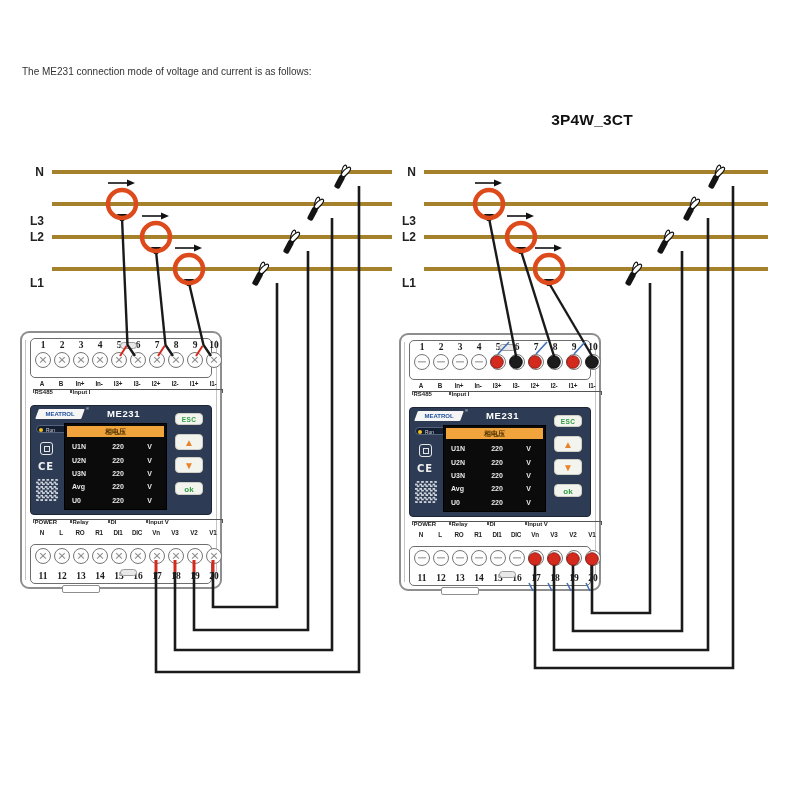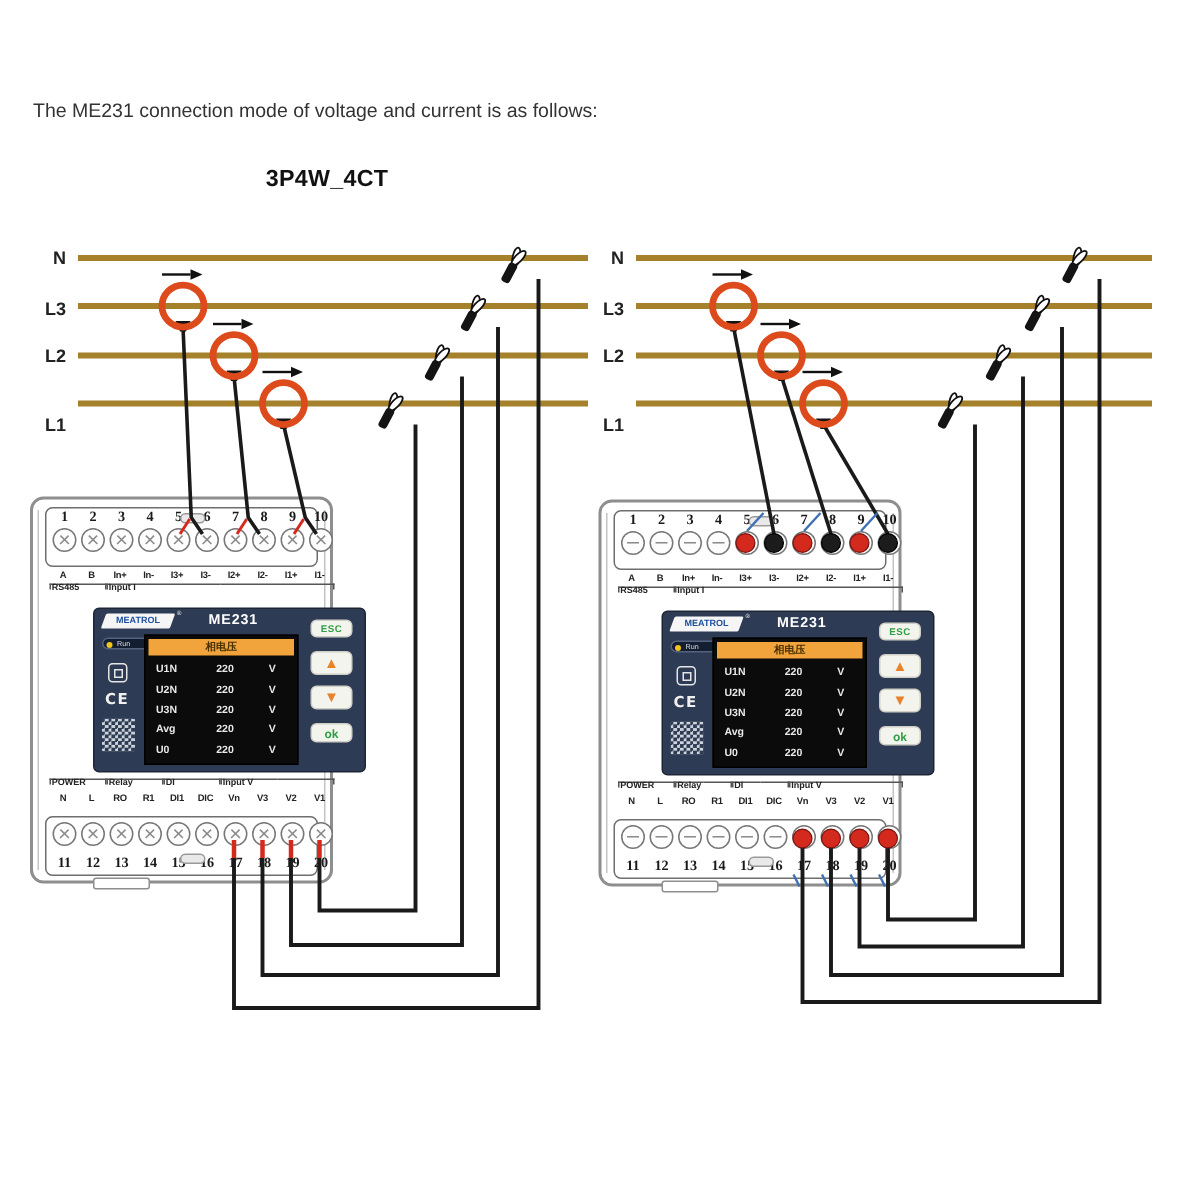--- a/index.html
+++ b/index.html
@@ -1,25 +1,25 @@
 <!DOCTYPE html>
 <html><head>
 <meta charset="utf-8">
 <style>
   html,body{margin:0;padding:0;background:#fff;}
   body{width:800px;height:800px;position:relative;font-family:"Liberation Sans",sans-serif;overflow:hidden;}
   .stage{position:absolute;inset:0;}
 
-  .doc-title{position:absolute;left:22px;top:66px;font-size:13px;color:#333;}
+  .doc-title{position:absolute;left:22px;top:66px;font-size:10px;color:#333;}
   .diag-heading{position:absolute;top:111px;width:160px;text-align:center;font-size:15.5px;font-weight:700;color:#111;letter-spacing:.2px;}
   .h-left{left:138px}.h-right{left:512px}
 
   .line-label{position:absolute;width:30px;text-align:right;font-size:12px;font-weight:600;color:#222;z-index:1;}
   .ll-a{left:14px}.ll-b{left:386px}
-  .y0{top:165px}.y1{top:199px}.y2{top:230px}.y3{top:276px}
+  .y0{top:165px}.y1{top:214px}.y2{top:230px}.y3{top:276px}
 
   #wiring{position:absolute;left:0;top:0;z-index:3;pointer-events:none;}
 
   
   .device{position:absolute;width:202px;height:258px;z-index:2;}
   #dev0{left:20px;top:331px}
   #dev1{left:399px;top:333px}
   .device *{position:absolute;box-sizing:border-box;}
   .shell{inset:0;border:2px solid #8e8e8e;border-radius:9px;background:#fff;}
   .rail{top:9px;bottom:9px;width:0;border-left:1.5px solid #c4c4c4;}
@@ -50,21 +50,21 @@
   .lblstrip.bot{top:187px;height:24px}
   .lbls{left:2.5px;display:flex;height:9px;font-size:6.3px;font-weight:bold;color:#222;letter-spacing:-.2px;}
   .lblstrip.top .lbls{top:0}
   .lblstrip.bot .lbls{top:11px}
   .bracket{display:flex;align-items:flex-start;height:6px;font-size:6px;font-weight:bold;color:#222;}
   .bracket::before,.bracket::after{content:"";flex:1 1 auto;height:3px;border-top:1px solid #555;}
   .bracket::before{border-left:1px solid #555;}
   .bracket::after{border-right:1px solid #555;}
   .bracket b{padding:0 2px;line-height:6px;white-space:nowrap;}
 
-  .face{left:10px;top:74px;width:182px;height:110px;background:#2e3b54;border:1px solid #1e2636;border-radius:4px;margin-left:32px;}
+  .face{left:10px;top:74px;width:182px;height:110px;background:#2e3b54;border:1px solid #1e2636;border-radius:4px;}
   .logo{left:6px;top:2.5px;width:46px;height:10px;background:#f5f5f5;transform:skewX(-20deg);border-radius:1px;}
   .logo span{position:static;display:block;transform:skewX(20deg);font-size:6px;font-weight:bold;color:#1d4f9e;text-align:center;line-height:10px;}
   .logo sup{position:absolute;right:-4px;top:-3px;font-size:4px;color:#f5f5f5;transform:skewX(20deg);}
   .model{left:76px;top:2px;font-size:9.5px;font-weight:bold;color:#fff;letter-spacing:.6px;}
   .runpill{left:5px;top:19px;width:32px;height:8px;background:#141e33;border:.5px solid #55627e;border-radius:4px;}
   .runpill i{left:2px;top:2px;width:4px;height:4px;border-radius:50%;background:#f2c21d;}
   .runpill span{left:9px;top:0;font-size:6px;line-height:8px;color:#ddd;transform:scale(.8);transform-origin:left center;font-style:normal;}
   .sqicon{left:9px;top:36px;width:13px;height:13px;border:1.6px solid #e6e6e6;border-radius:3px;}
   .sqicon::before{content:"";position:absolute;left:3px;top:3px;width:4px;height:4px;border:1.2px solid #e6e6e6;}
   .ce{left:7px;top:55px;font-size:10px;font-weight:bold;color:#f0f0f0;letter-spacing:1px;font-family:"DejaVu Sans",sans-serif;}
@@ -80,21 +80,21 @@
   .b-esc{top:7px;height:12px;font-size:6.5px;line-height:12px;color:#2f9e44;letter-spacing:.3px;}
   .b-up{top:28px;height:16px;font-size:10px;line-height:16px;color:#e8832a;}
   .b-dn{top:51px;height:16px;font-size:10px;line-height:16px;color:#e8832a;}
   .b-ok{top:76px;height:13px;font-size:8px;line-height:13px;color:#2f9e44;}
 </style>
 </head>
 <body>
 
 <div class="stage">
   <div class="doc-title">The ME231 connection mode of voltage and current is as follows:</div>
-  <div class="diag-heading h-left">3P4W_4CT</div>
+  <div class="diag-heading h-right">3P4W_3CT</div>
 
   <span class="line-label ll-a y0">N</span>
   <span class="line-label ll-a y1">L3</span>
   <span class="line-label ll-a y2">L2</span>
   <span class="line-label ll-a y3">L1</span>
   <span class="line-label ll-b y0">N</span>
   <span class="line-label ll-b y1">L3</span>
   <span class="line-label ll-b y2">L2</span>
   <span class="line-label ll-b y3">L1</span>
 

